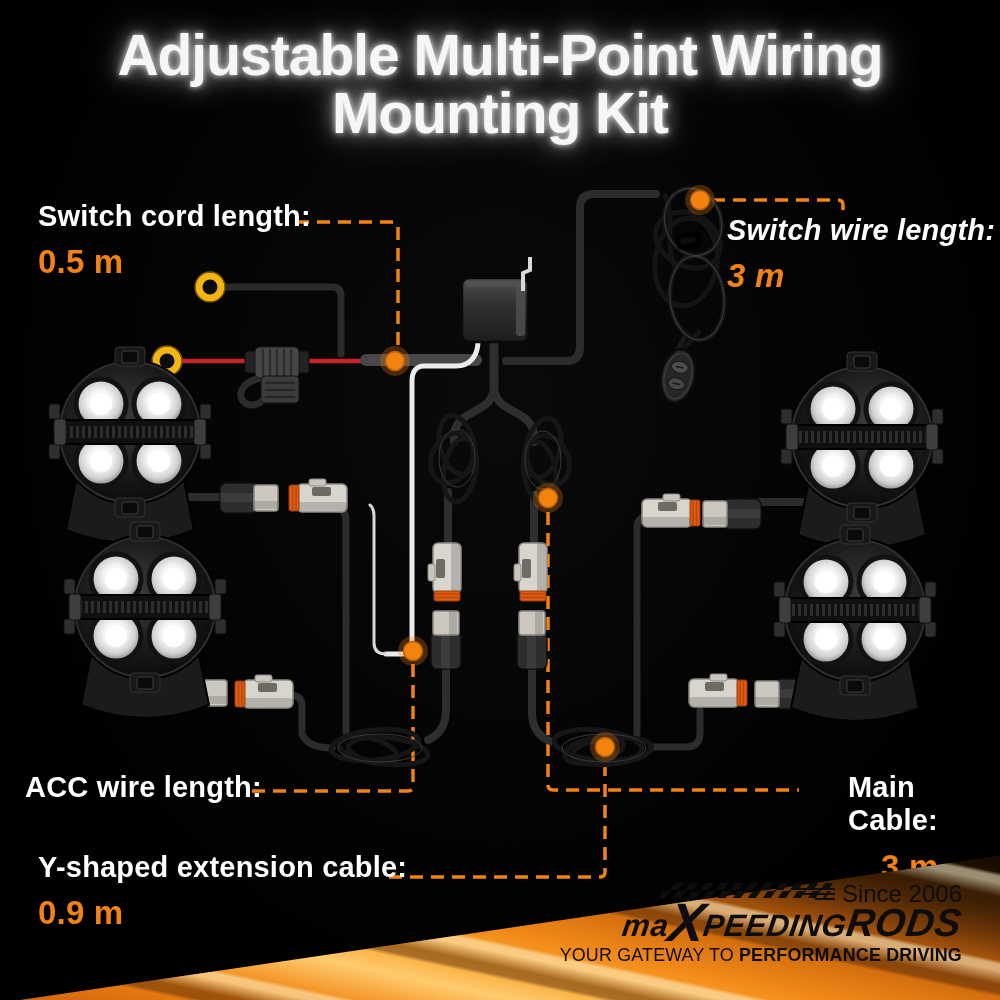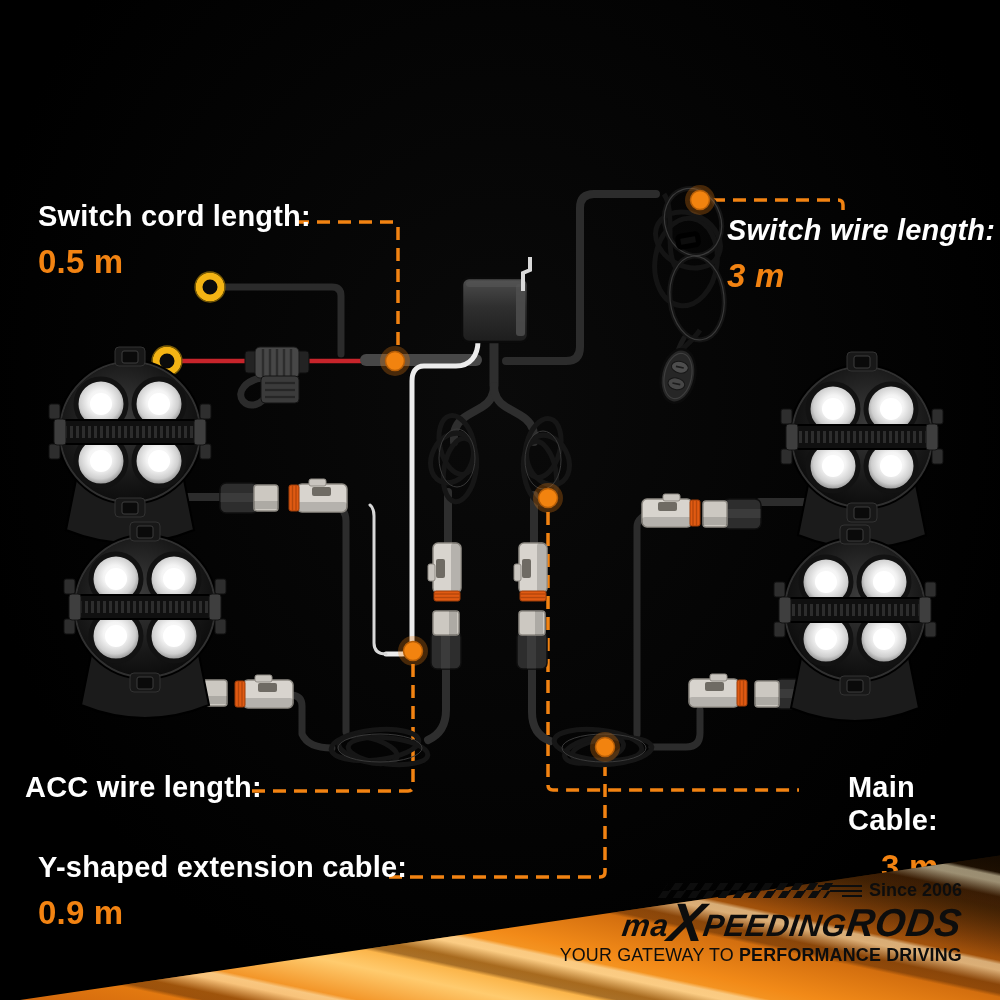--- a/index.html
+++ b/index.html
@@ -45,21 +45,21 @@
         rgba(255,255,255,0) 60px 86px),
       linear-gradient(192deg, rgba(20,10,1,.8) 0%, rgba(20,10,1,0) 30%);
   }
   .brand{position:absolute;right:38px;bottom:34px;width:345px;height:86px;color:#0d0d0d;}
   .since-row{position:absolute;top:0;right:0;display:flex;align-items:center;gap:7px;}
   .speedlines{display:flex;flex-direction:column;align-items:flex-end;gap:3px;}
   .speedlines i{display:block;height:2px;background:#0d0d0d;}
   .speedlines i:nth-child(1){width:44px;}
   .speedlines i:nth-child(2){width:32px;}
   .speedlines i:nth-child(3){width:20px;}
-  .since{font-size:18px;font-weight:700;}
+  .since{font-size:24px;font-weight:400;}
   .checker{
     position:absolute;top:3px;left:46px;width:168px;height:15px;
     transform:skewX(-35deg);
     background:conic-gradient(#0d0d0d 0 25%, transparent 0 50%, #0d0d0d 0 75%, transparent 0) 0 0/15px 15px;
   }
   .mark{
     position:absolute;top:15px;right:0;white-space:nowrap;
     font-style:italic;font-weight:bold;transform:skewX(-8deg);line-height:1;
   }
   .m-ma{font-size:31px;letter-spacing:1px;}
@@ -70,20 +70,24 @@
     position:absolute;bottom:0;right:0;white-space:nowrap;font-size:19px;
     transform:scaleX(.94);transform-origin:100% 50%;letter-spacing:.2px;
   }
   .tag .bold{font-weight:bold;}
 </style>
 </head>
 <body>
 
 <div class="stage">
 
+  <div class="title">
+    <span class="t1">Adjustable Multi-Point Wiring</span>
+    <span class="t2">Mounting Kit</span>
+  </div>
 
   <svg class="diagram" width="1000" height="1000" viewBox="0 0 1000 1000">
     <defs>
       <radialGradient id="lightBody" cx="45%" cy="40%" r="70%">
         <stop offset="0%" stop-color="#3c3c3c"></stop>
         <stop offset="60%" stop-color="#181818"></stop>
         <stop offset="100%" stop-color="#060606"></stop>
       </radialGradient>
       <radialGradient id="cup" cx="48%" cy="45%" r="60%">
         <stop offset="0%" stop-color="#ffffff"></stop>

